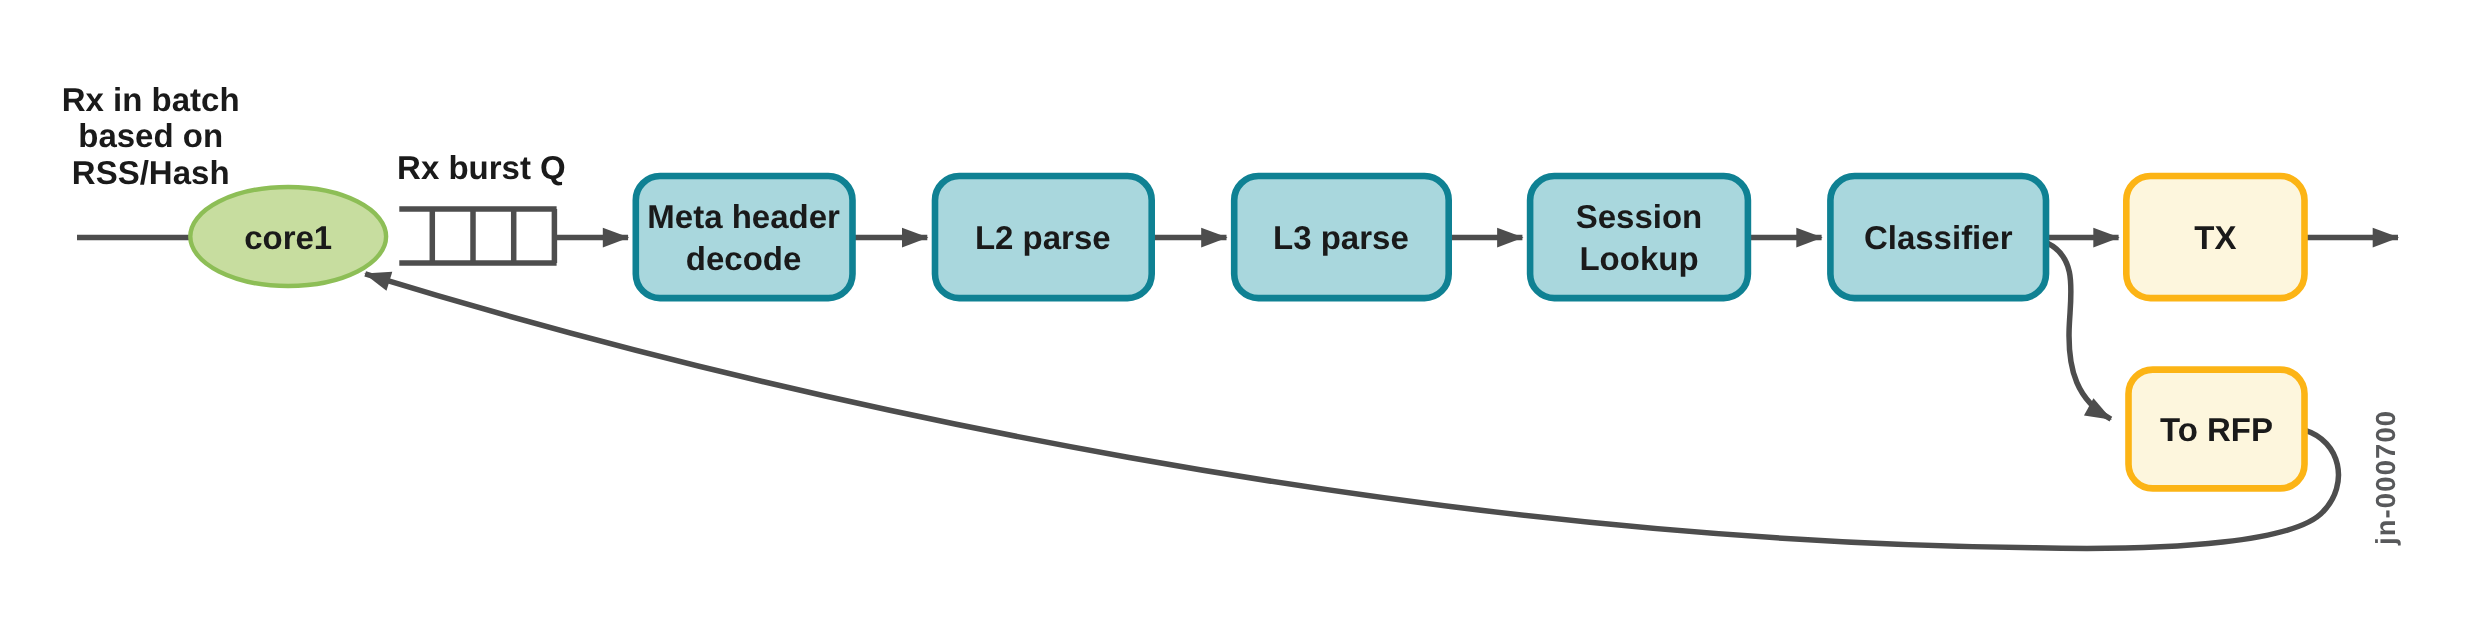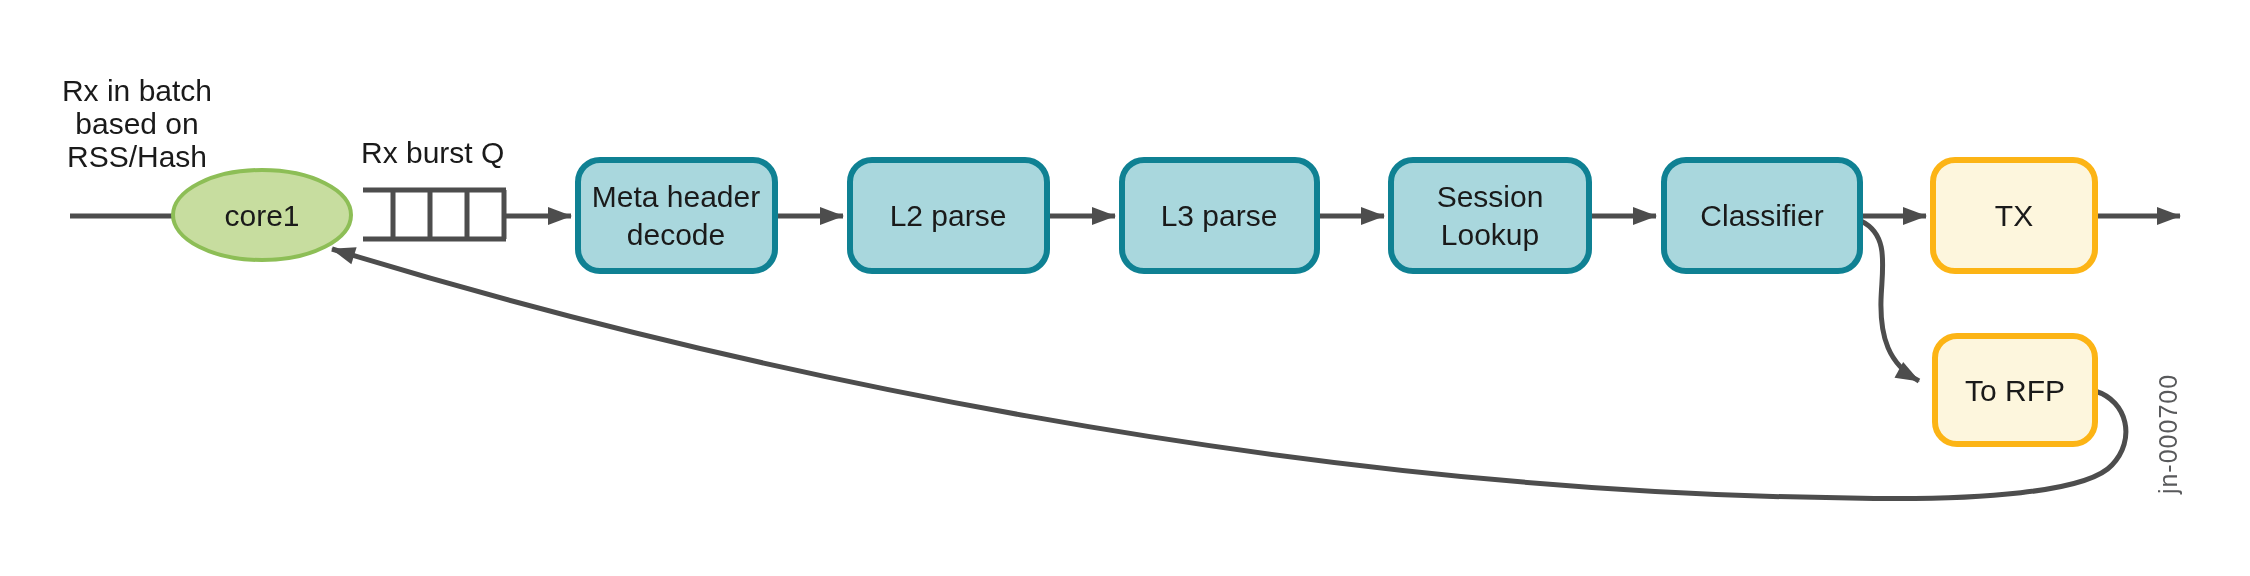--- a/index.html
+++ b/index.html
@@ -16,20 +16,21 @@
   html, body {
     margin: 0;
     padding: 0;
     background: #ffffff;
   }
   .canvas {
     width: 2250px;
     height: 514px;
     background: #ffffff;
     overflow: hidden;
+    font-weight: bold;
   }
   .arrow {
     stroke: var(--arrow, #4d4d4d);
     stroke-width: 5;
     fill: none;
   }
   .teal-node {
     fill: var(--teal-fill, #a9d7dd);
     stroke: var(--teal-border, #0f8193);
     stroke-width: 6;

